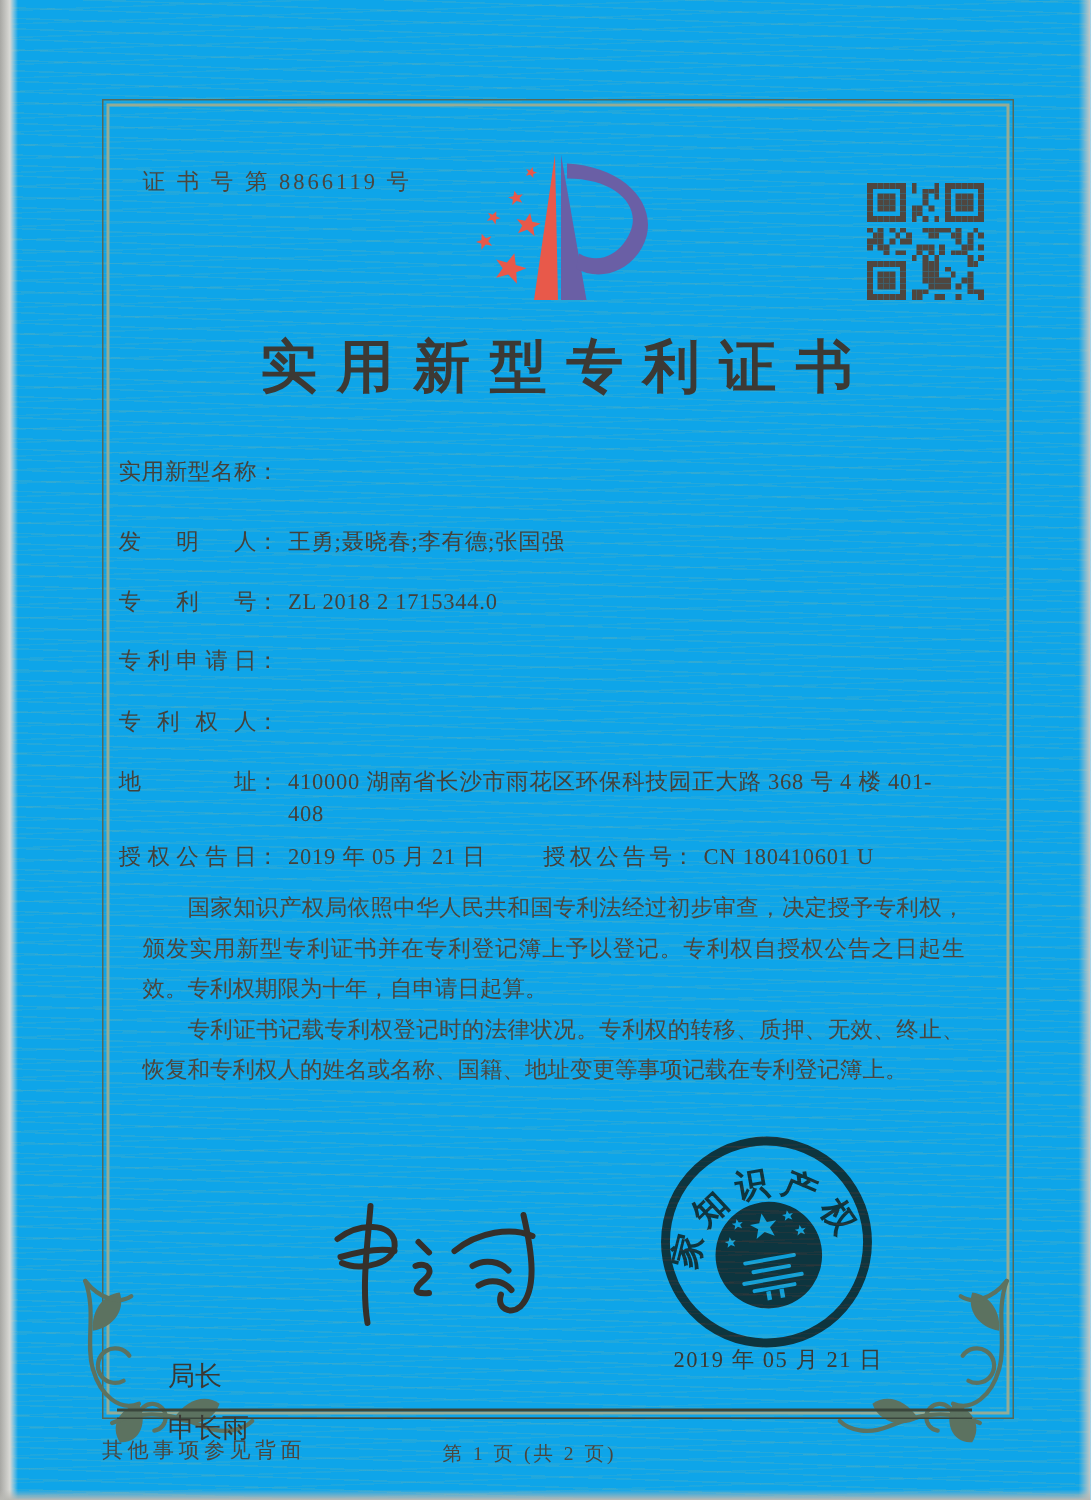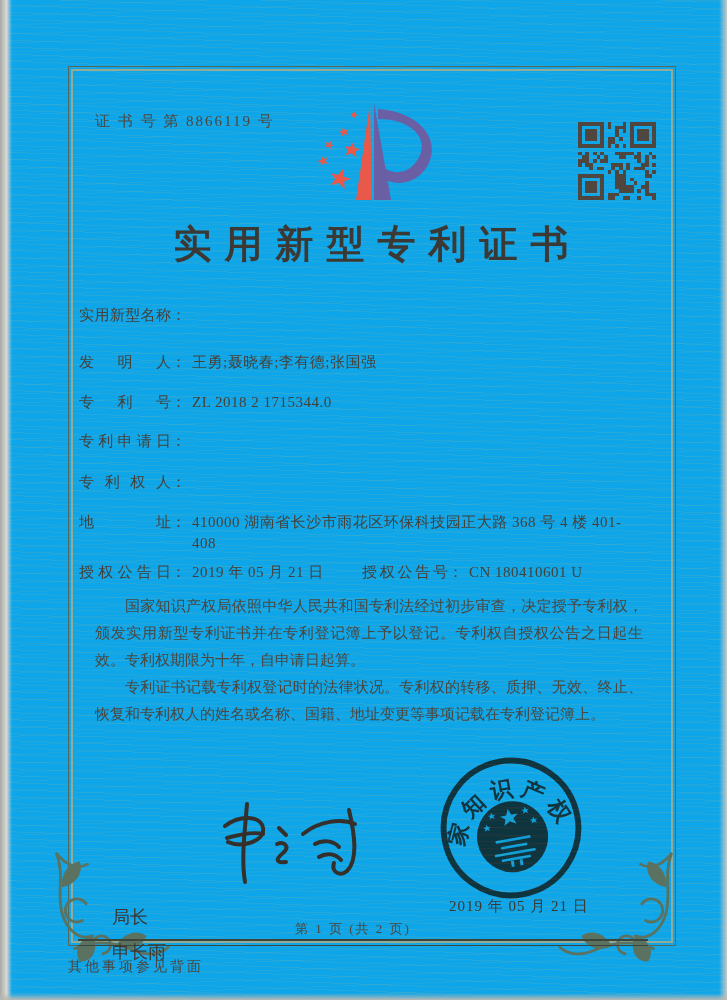--- a/index.html
+++ b/index.html
@@ -46,21 +46,21 @@
   .decree p{margin:0;text-indent:2em;}
   
   .director{position:absolute;left:112px;top:860px;font-size:18px;line-height:35px;color:#3b3833;margin-top:40px;}
   .sig{position:absolute;left:203px;top:798px;width:180px;height:92px;}
   
   .seal{position:absolute;left:437px;top:754px;width:148px;height:148px;
         transform:rotate(-10deg);opacity:.93;mix-blend-mode:multiply;}
   .sealtext{font-size:30px;font-weight:700;letter-spacing:8px;fill:#dd4437;}
   .sealdate{position:absolute;left:449px;top:897px;font-size:15px;letter-spacing:1px;color:#3b3833;}
   
-  .pageinfo{position:absolute;left:68px;top:920px;width:570px;text-align:center;
+  .pageinfo{position:absolute;left:68px;top:960px;width:570px;text-align:center;
             font-size:13px;letter-spacing:2px;color:#4b463e;}
   .backnote{position:absolute;left:68px;top:958px;width:590px;
             font-size:14px;letter-spacing:3px;color:#4b463e;}
   
   .orn{position:absolute;width:148px;height:128px;}
   .orn-l{left:34px;top:836px;}
   .orn-r{left:546px;top:836px;transform:scaleX(-1);}
 </style>
 </head>
 <body>

